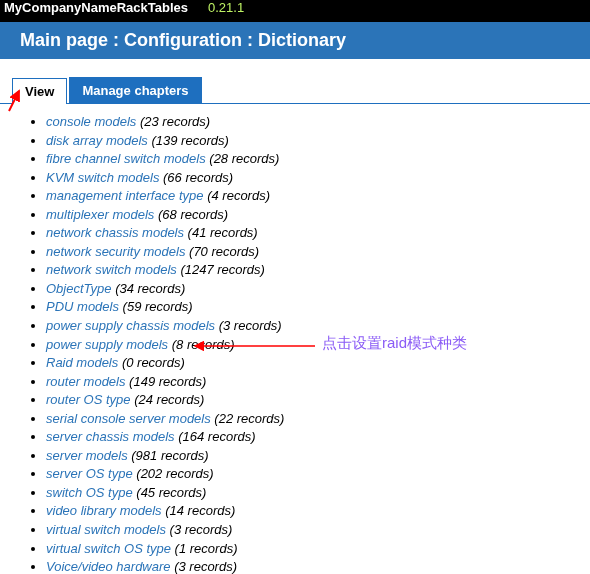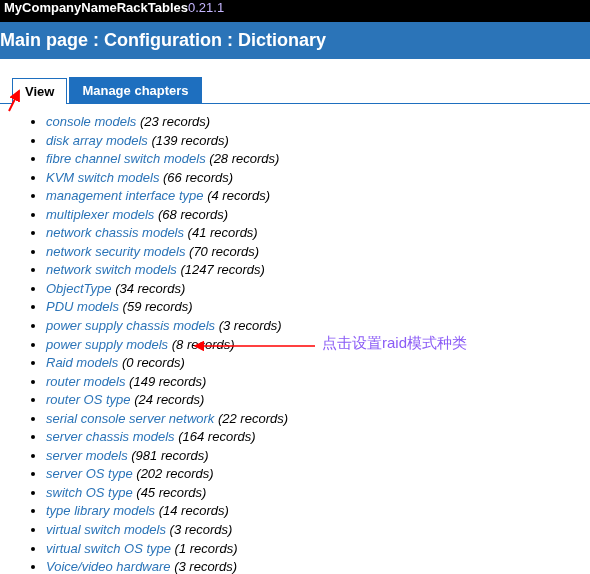--- a/index.html
+++ b/index.html
@@ -1,23 +1,23 @@
 <!DOCTYPE html>
 <html><head>
   <meta charset="utf-8">
   <style>
     * { margin: 0; padding: 0; box-sizing: border-box; }
     body { font-family: Arial, Helvetica, sans-serif; font-size: 13px; background: #fff; width: 590px; }
     .top-bar { background: #000; color: #fff; height: 22px; display: flex; align-items: flex-start; padding: 0 4px; overflow: hidden; white-space: nowrap; }
     .top-bar .brand { color: #fff; font-weight: bold; }
     .top-bar .brand-suffix { color: #fff; font-weight: bold; }
-    .top-bar .version { color: #c4b5fd; margin-left: 0; }
+    .top-bar .version { color: #bef264; margin-left: 20px; }
     .top-bar .nav { display: flex; margin-left: 60px; gap: 50px; margin-top: 37px; }
     .top-bar .nav-item { color: #4a90d9; font-weight: bold; cursor: pointer; }
-    .breadcrumb-bar { background: #2b74b8; color: #fff; padding: 8px 0; font-size: 18px; font-weight: bold; }
+    .breadcrumb-bar { background: #2b74b8; color: #fff; padding: 8px 20px; font-size: 18px; font-weight: bold; }
     .tabs-row { display: flex; align-items: flex-end; padding: 18px 0 0 12px; border-bottom: 1px solid #1e6fbf; position: relative; }
     .tab { padding: 5px 12px; font-weight: bold; font-size: 13px; cursor: pointer; border: 1px solid #1e6fbf; border-bottom: none; margin-right: 2px; position: relative; }
     .tab.active { background: #fff; color: #000; top: 1px; }
     .tab.inactive { background: #1e6fbf; color: #fff; }
     .arrow-tab { position: absolute; left: 5px; top: 85px; pointer-events: none; }
     .content { padding: 8px 0 10px 28px; position: relative; }
     ul.dict-list { list-style: disc; padding-left: 18px; }
     ul.dict-list li { margin: 1px 0; line-height: 1.35; color: #000; font-style: italic; }
     ul.dict-list li::marker { color: #000; }
     ul.dict-list a { color: #2b74b8; text-decoration: none; cursor: pointer; }
@@ -66,26 +66,26 @@
       <li><a>network chassis models</a><span class="rec"> (41 records)</span></li>
       <li><a>network security models</a><span class="rec"> (70 records)</span></li>
       <li><a>network switch models</a><span class="rec"> (1247 records)</span></li>
       <li><a>ObjectType</a><span class="rec"> (34 records)</span></li>
       <li><a>PDU models</a><span class="rec"> (59 records)</span></li>
       <li><a>power supply chassis models</a><span class="rec"> (3 records)</span></li>
       <li><a>power supply models</a><span class="rec"> (8 records)</span></li>
       <li><a>Raid models</a><span class="rec"> (0 records)</span></li>
       <li><a>router models</a><span class="rec"> (149 records)</span></li>
       <li><a>router OS type</a><span class="rec"> (24 records)</span></li>
-      <li><a>serial console server network</a><span class="rec"> (22 records)</span></li>
+      <li><a>serial console server models</a><span class="rec"> (22 records)</span></li>
       <li><a>server chassis models</a><span class="rec"> (164 records)</span></li>
       <li><a>server models</a><span class="rec"> (981 records)</span></li>
       <li><a>server OS type</a><span class="rec"> (202 records)</span></li>
       <li><a>switch OS type</a><span class="rec"> (45 records)</span></li>
-      <li><a>type library models</a><span class="rec"> (14 records)</span></li>
+      <li><a>video library models</a><span class="rec"> (14 records)</span></li>
       <li><a>virtual switch models</a><span class="rec"> (3 records)</span></li>
       <li><a>virtual switch OS type</a><span class="rec"> (1 records)</span></li>
       <li><a>Voice/video hardware</a><span class="rec"> (3 records)</span></li>
     </ul>
 
   <svg class="arrow-svg" style="left:190px; top:234px;" width="130" height="16">
     <defs>
         <marker id="ah2" markerWidth="7" markerHeight="7" refX="6" refY="3.5" orient="auto">
           <path d="M0,0 L7,3.5 L0,7 Z" fill="#ff0000"></path>
         </marker>

